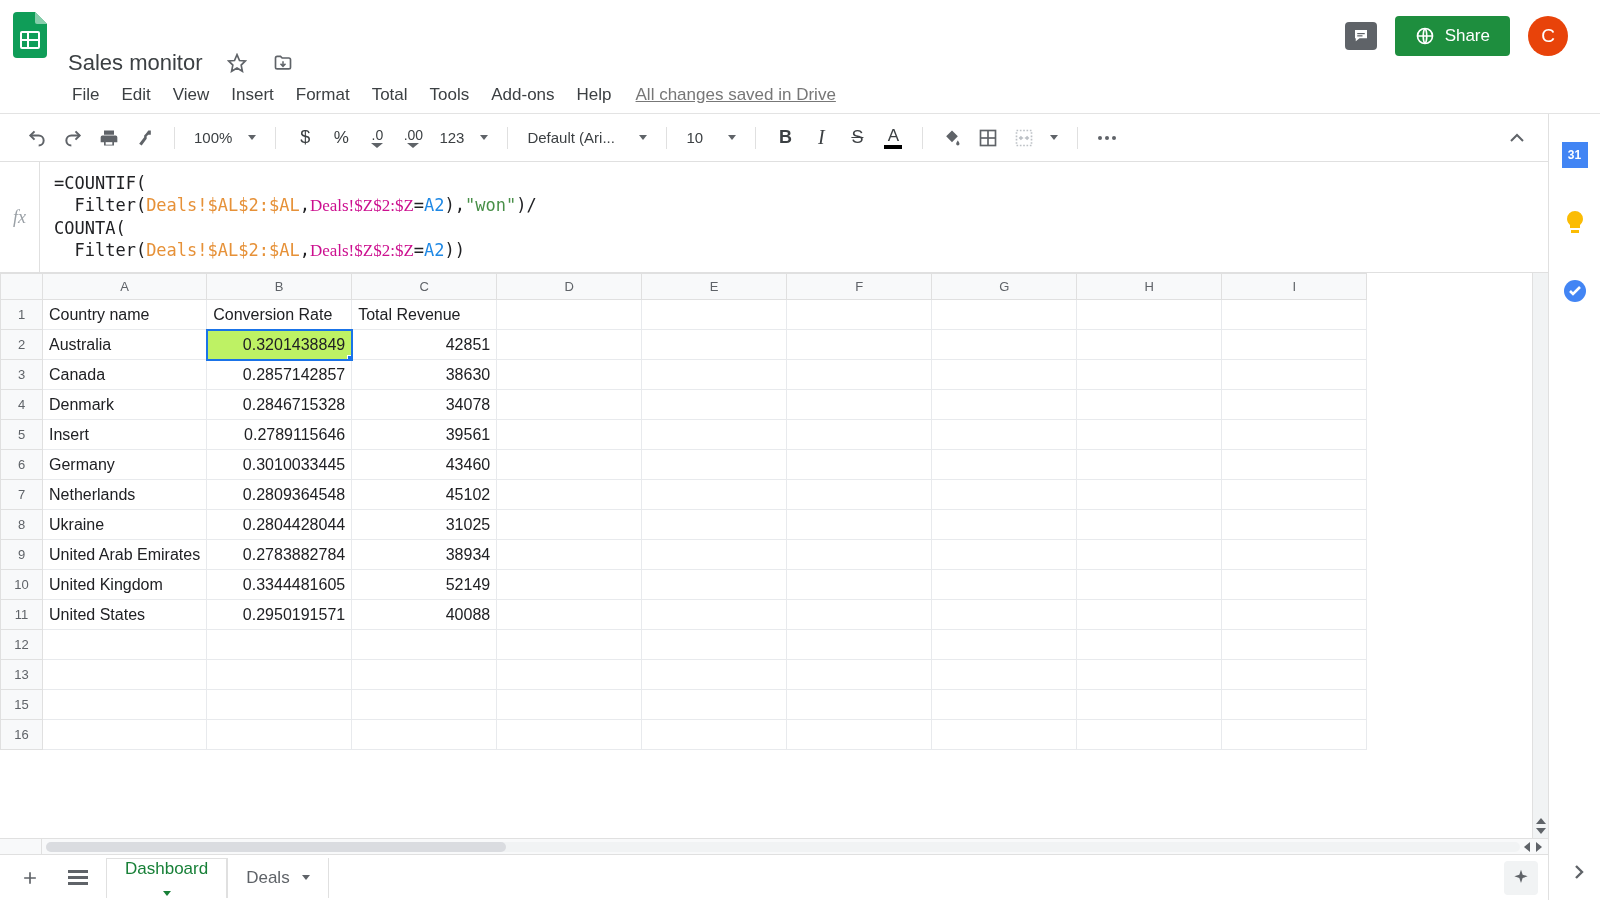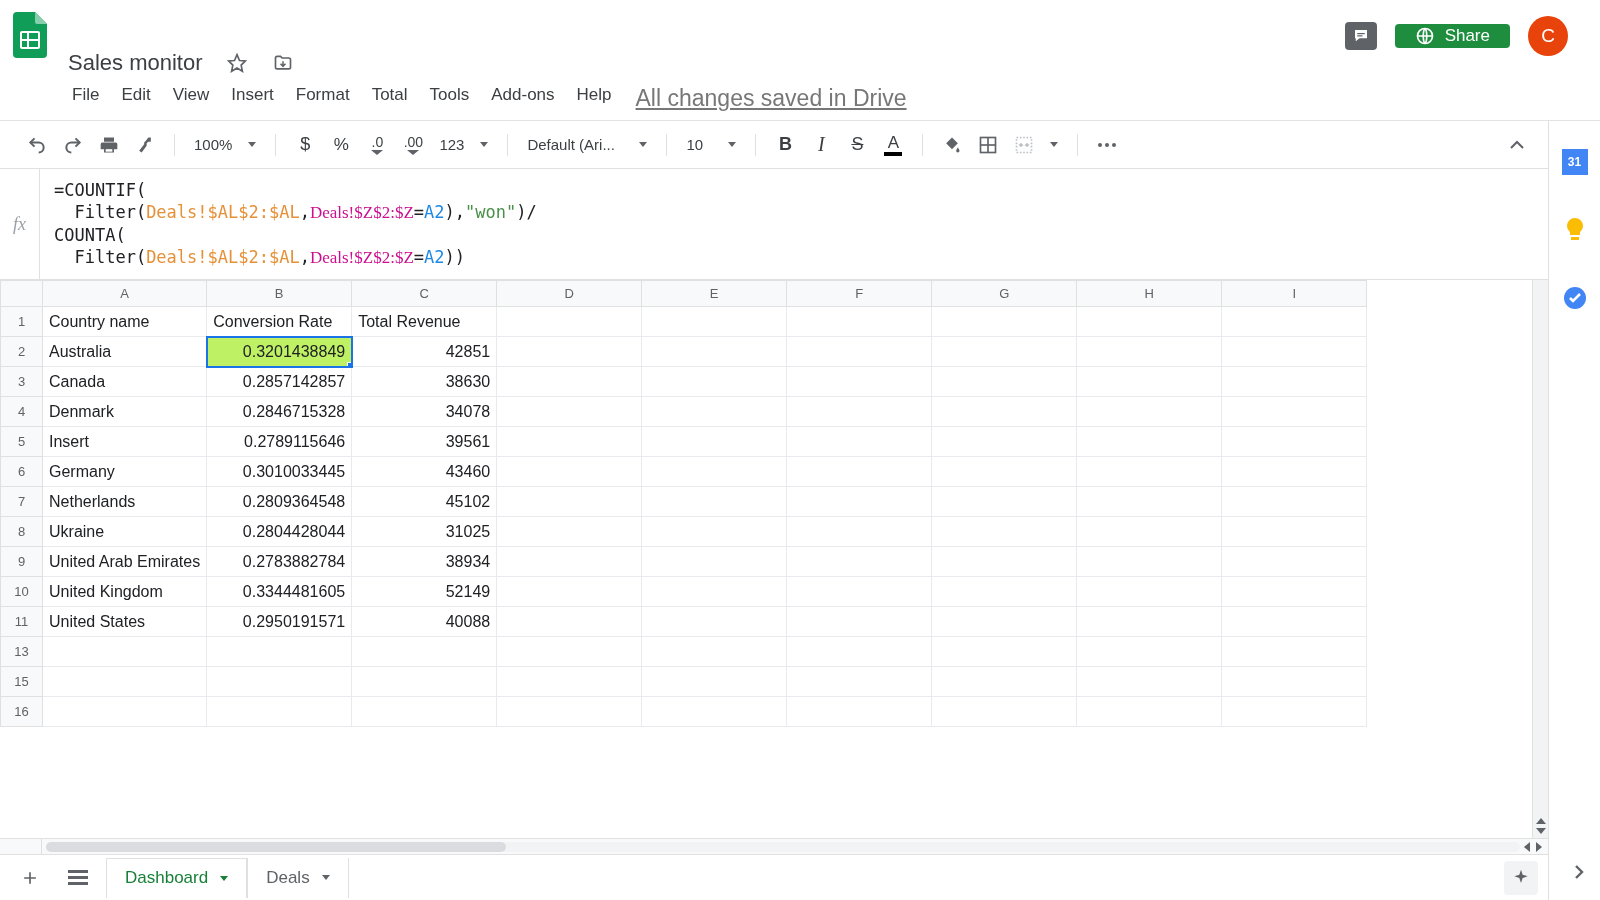--- a/index.html
+++ b/index.html
@@ -8,24 +8,24 @@
 
   
   .hdr { display: flex; align-items: flex-start; padding: 8px 10px 0 10px; }
   .hdr-left { display:flex; gap:12px; flex:1; }
   .logo-box { width: 40px; height: 54px; display:flex; align-items:center; justify-content:center; }
   .doc-title-area { display:flex; flex-direction:column; }
   .doc-title-row { display:flex; align-items:center; gap:10px; height:34px; padding-top:2px;margin-top:37px;}
   .doc-title { font-size: 22px; color:#3c4043; padding:2px 6px; border-radius:4px;}
   .menu-row { display:flex; gap:2px; padding: 2px 0 4px 0;}
   .menu-item { font-size:17px; color:#3c4043; padding:4px 10px; border-radius:4px; cursor:pointer; }
-  .save-status { font-size:23px; color:#777; text-decoration: underline; padding:4px 12px;}
+  .save-status { font-size:17px; color:#777; text-decoration: underline; padding:4px 12px;}
   .hdr-right { display:flex; align-items:center; gap:18px; padding:8px 22px 0 0; }
   .icon-btn { width:36px; height:36px; border-radius:50%; display:flex; align-items:center; justify-content:center; cursor:pointer; color:#5f6368;}
-  .share-btn { background:#1e8e3e; color:#fff; border:none; border-radius:4px; height:24px; padding:0 20px; font-size:17px; font-weight:500; display:flex; align-items:center; gap:10px; cursor:pointer;}
+  .share-btn { background:#1e8e3e; color:#fff; border:none; border-radius:4px; height:40px; padding:0 20px; font-size:17px; font-weight:500; display:flex; align-items:center; gap:10px; cursor:pointer;}
   .avatar { width:40px; height:40px; border-radius:50%; background:#e8430a; color:#fff; display:flex; align-items:center; justify-content:center; font-size:19px; font-weight:500;}
   .top-divider { border-bottom:1px solid #e3e3e3; }
 
   
   .main-cols { display:flex; flex:1; min-height:0;}
   .main-left { flex:1; display:flex; flex-direction:column; min-width:0;}
   .toolbar { display:flex; align-items:center; padding:6px 12px 6px 22px; gap:6px; border-bottom:1px solid #e0e0e0; height:48px; position:relative;}
   .tb-btn { min-width:30px; height:30px; display:flex; align-items:center; justify-content:center; color:#5f6368; cursor:pointer; border-radius:3px; padding:0 5px; font-size:16px;}
   .tb-sep { width:1px; height:22px; background:#e0e0e0; margin:0 8px;}
   .tb-text { font-size:15px; color:#3c4043; }
@@ -61,21 +61,21 @@
   .hscroll-thumb{position:absolute;left:0;width:460px;height:10px;background:#dadce0;border-radius:5px;}
   .hscroll-arrows{display:flex;gap:6px;padding-right:6px;}
   .harrow{width:0;height:0;border-top:5px solid transparent;border-bottom:5px solid transparent;}
   .hleft{border-right:6px solid #5f6368;}
   .hright{border-left:6px solid #5f6368;}
 
   
   .sheetbar{height:46px;display:flex;align-items:center;border-top:1px solid #e0e0e0;padding:0 10px;gap:8px;}
   .sb-btn{width:40px;height:40px;display:flex;align-items:center;justify-content:center;color:#5f6368;cursor:pointer;border-radius:3px;}
   .tab{height:40px;display:flex;align-items:center;padding:0 18px;gap:12px;cursor:pointer;font-size:17px;color:#5f6368;border-right:1px solid #e0e0e0;border-left:1px solid #e0e0e0;}
-  .tab.active{color:#188038;font-weight:500;background:#fff;border-top:1px solid #e0e0e0;border-left:1px solid #e0e0e0;border-right:1px solid #e0e0e0; position:relative;}
+  .tab.active{color:#188038;font-weight:500;background:#fff;border-top:1px solid #e0e0e0;border-left:1px solid #e0e0e0;border-right:1px solid #e0e0e0; position:relative;flex-direction:column;}
   .tab.active::after{content:'';position:absolute;left:0;right:0;bottom:-1px;height:2px;background:#fff;}
   .tab .caret{border-top-color:currentColor;}
   .sheetbar-right{margin-left:auto;display:flex;align-items:center;gap:12px;}
   .explore-chip{width:34px;height:34px;background:#f1f3f4;border-radius:4px;display:flex;align-items:center;justify-content:center;}
 
   
   .sidepanel{width:52px;border-left:1px solid #e0e0e0;display:flex;flex-direction:column;align-items:center;padding-top:28px;gap:42px;}
   .side-icon{width:26px;height:26px;display:flex;align-items:center;justify-content:center;font-size:12px;font-weight:bold;}
   .sidepanel-toggle{position:absolute;right:14px;bottom:14px;color:#5f6368;}
 </style>
@@ -412,20 +412,32 @@
                   <td class="cell num">0.2950191571</td>
                   <td class="cell num">40088</td>
                   <td class="cell"></td>
                   <td class="cell"></td>
                   <td class="cell"></td>
                   <td class="cell"></td>
                   <td class="cell"></td>
                   <td class="cell"></td>
                 </tr>
                 <tr>
+                  <th class="rowh">12</th>
+                  <td class="cell"></td>
+                  <td class="cell"></td>
+                  <td class="cell"></td>
+                  <td class="cell"></td>
+                  <td class="cell"></td>
+                  <td class="cell"></td>
+                  <td class="cell"></td>
+                  <td class="cell"></td>
+                  <td class="cell"></td>
+                </tr>
+                <tr>
                   <th class="rowh">13</th>
                   <td class="cell"></td>
                   <td class="cell"></td>
                   <td class="cell"></td>
                   <td class="cell"></td>
                   <td class="cell"></td>
                   <td class="cell"></td>
                   <td class="cell"></td>
                   <td class="cell"></td>
                   <td class="cell"></td>

